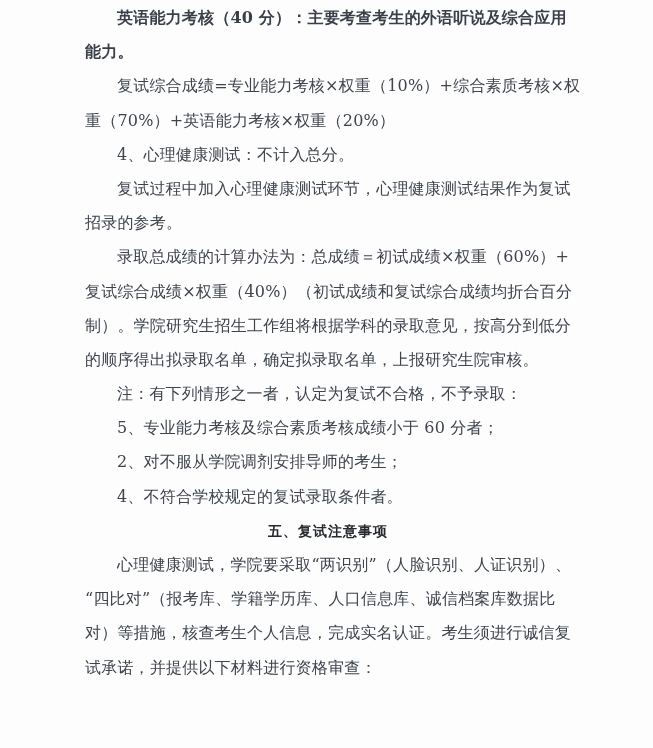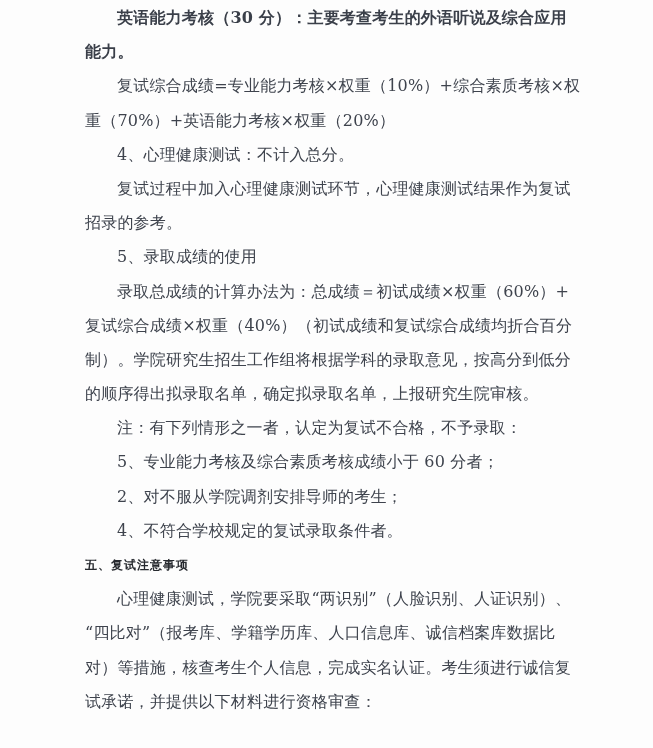--- a/index.html
+++ b/index.html
@@ -28,37 +28,37 @@
   .indent {
     text-indent: 2em;
   }
   .bold {
     font-weight: bold;
     color: #3a3f49;
   }
   .heading {
     font-family: "DejaVu Sans", "Liberation Sans", sans-serif;
     font-weight: bold;
-    font-size: 12px;
+    font-size: 14px;
     color: #26292e;
     letter-spacing: 1px;
+    text-align: center;
   }
 </style>
 </head>
 <body>
 
 <div class="page">
-  <div class="ln indent bold">英语能力考核（30 分）：主要考查考生的外语听说及综合应用</div>
+  <div class="ln indent bold">英语能力考核（40 分）：主要考查考生的外语听说及综合应用</div>
   <div class="ln bold">能力。</div>
   <div class="ln indent">复试综合成绩=专业能力考核×权重（10%）+综合素质考核×权</div>
   <div class="ln">重（70%）+英语能力考核×权重（20%）</div>
   <div class="ln indent">4、心理健康测试：不计入总分。</div>
   <div class="ln indent">复试过程中加入心理健康测试环节，心理健康测试结果作为复试</div>
   <div class="ln">招录的参考。</div>
-  <div class="ln indent">5、录取成绩的使用</div>
   <div class="ln indent">录取总成绩的计算办法为：总成绩＝初试成绩×权重（60%）+</div>
   <div class="ln">复试综合成绩×权重（40%）（初试成绩和复试综合成绩均折合百分</div>
   <div class="ln">制）。学院研究生招生工作组将根据学科的录取意见，按高分到低分</div>
   <div class="ln">的顺序得出拟录取名单，确定拟录取名单，上报研究生院审核。</div>
   <div class="ln indent">注：有下列情形之一者，认定为复试不合格，不予录取：</div>
   <div class="ln indent">5、专业能力考核及综合素质考核成绩小于 60 分者；</div>
   <div class="ln indent">2、对不服从学院调剂安排导师的考生；</div>
   <div class="ln indent">4、不符合学校规定的复试录取条件者。</div>
   <div class="ln heading">五、复试注意事项</div>
   <div class="ln indent">心理健康测试，学院要采取“两识别”（人脸识别、人证识别）、</div>

